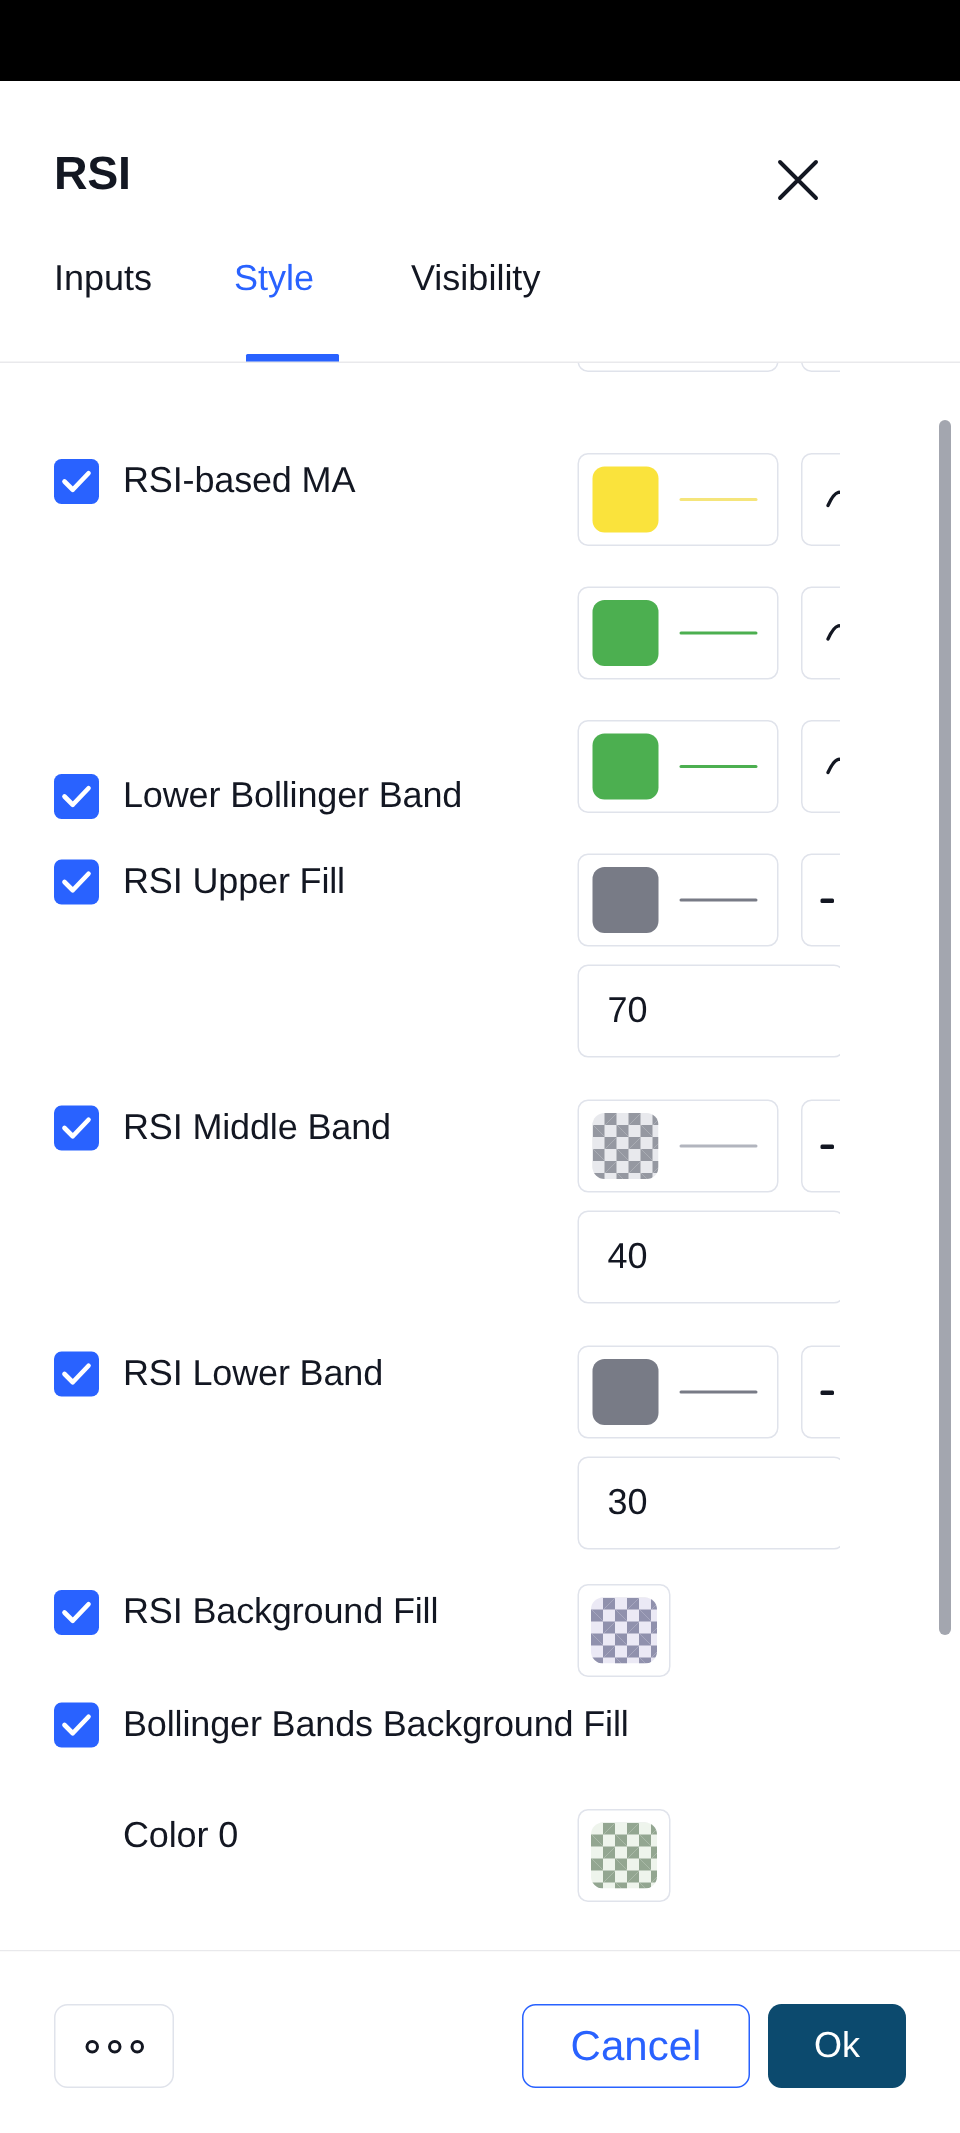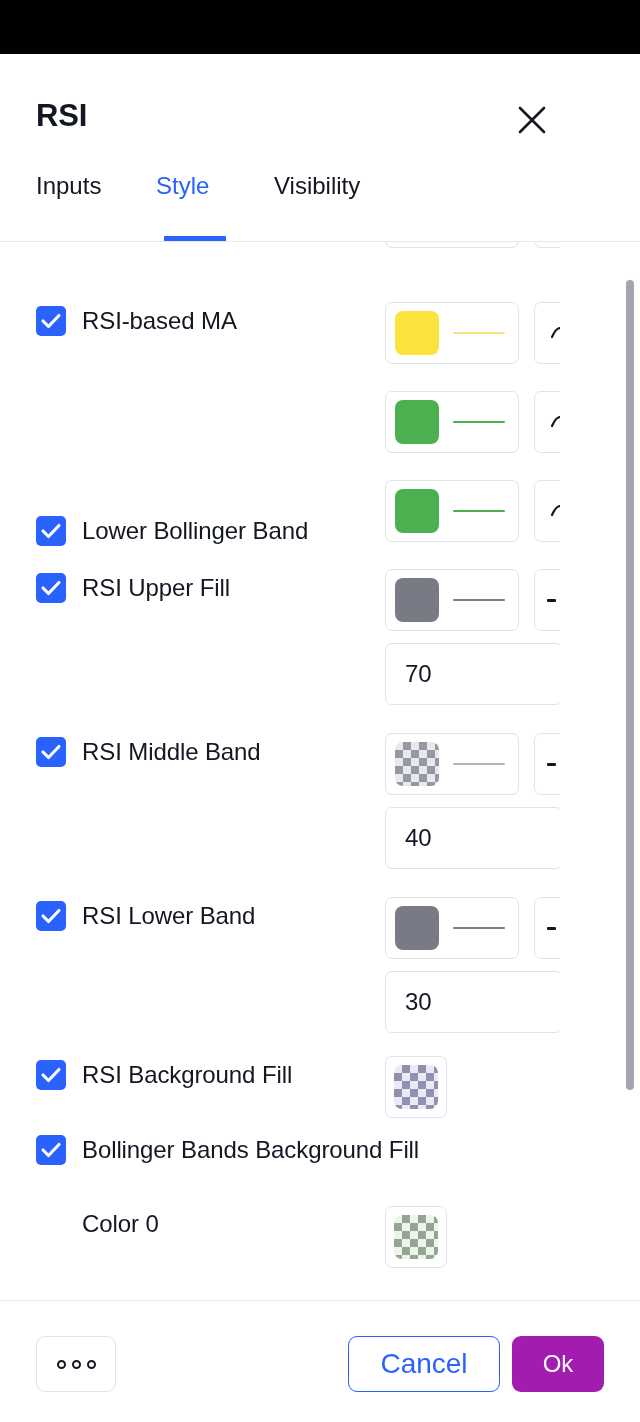--- a/index.html
+++ b/index.html
@@ -307,21 +307,21 @@
     cursor: pointer;
   }
   .ok-btn {
     position: absolute;
     left: 512px;
     top: 1336px;
     width: 92px;
     height: 56px;
     border: none;
     border-radius: 9px;
-    background: #a21caf;
+    background: #0c4a6e;
     color: #ffffff;
     font-size: 24px;
     font-family: "Liberation Sans", sans-serif;
     display: flex;
     align-items: center;
     justify-content: center;
     cursor: pointer;
   }
 </style>
 </head>

